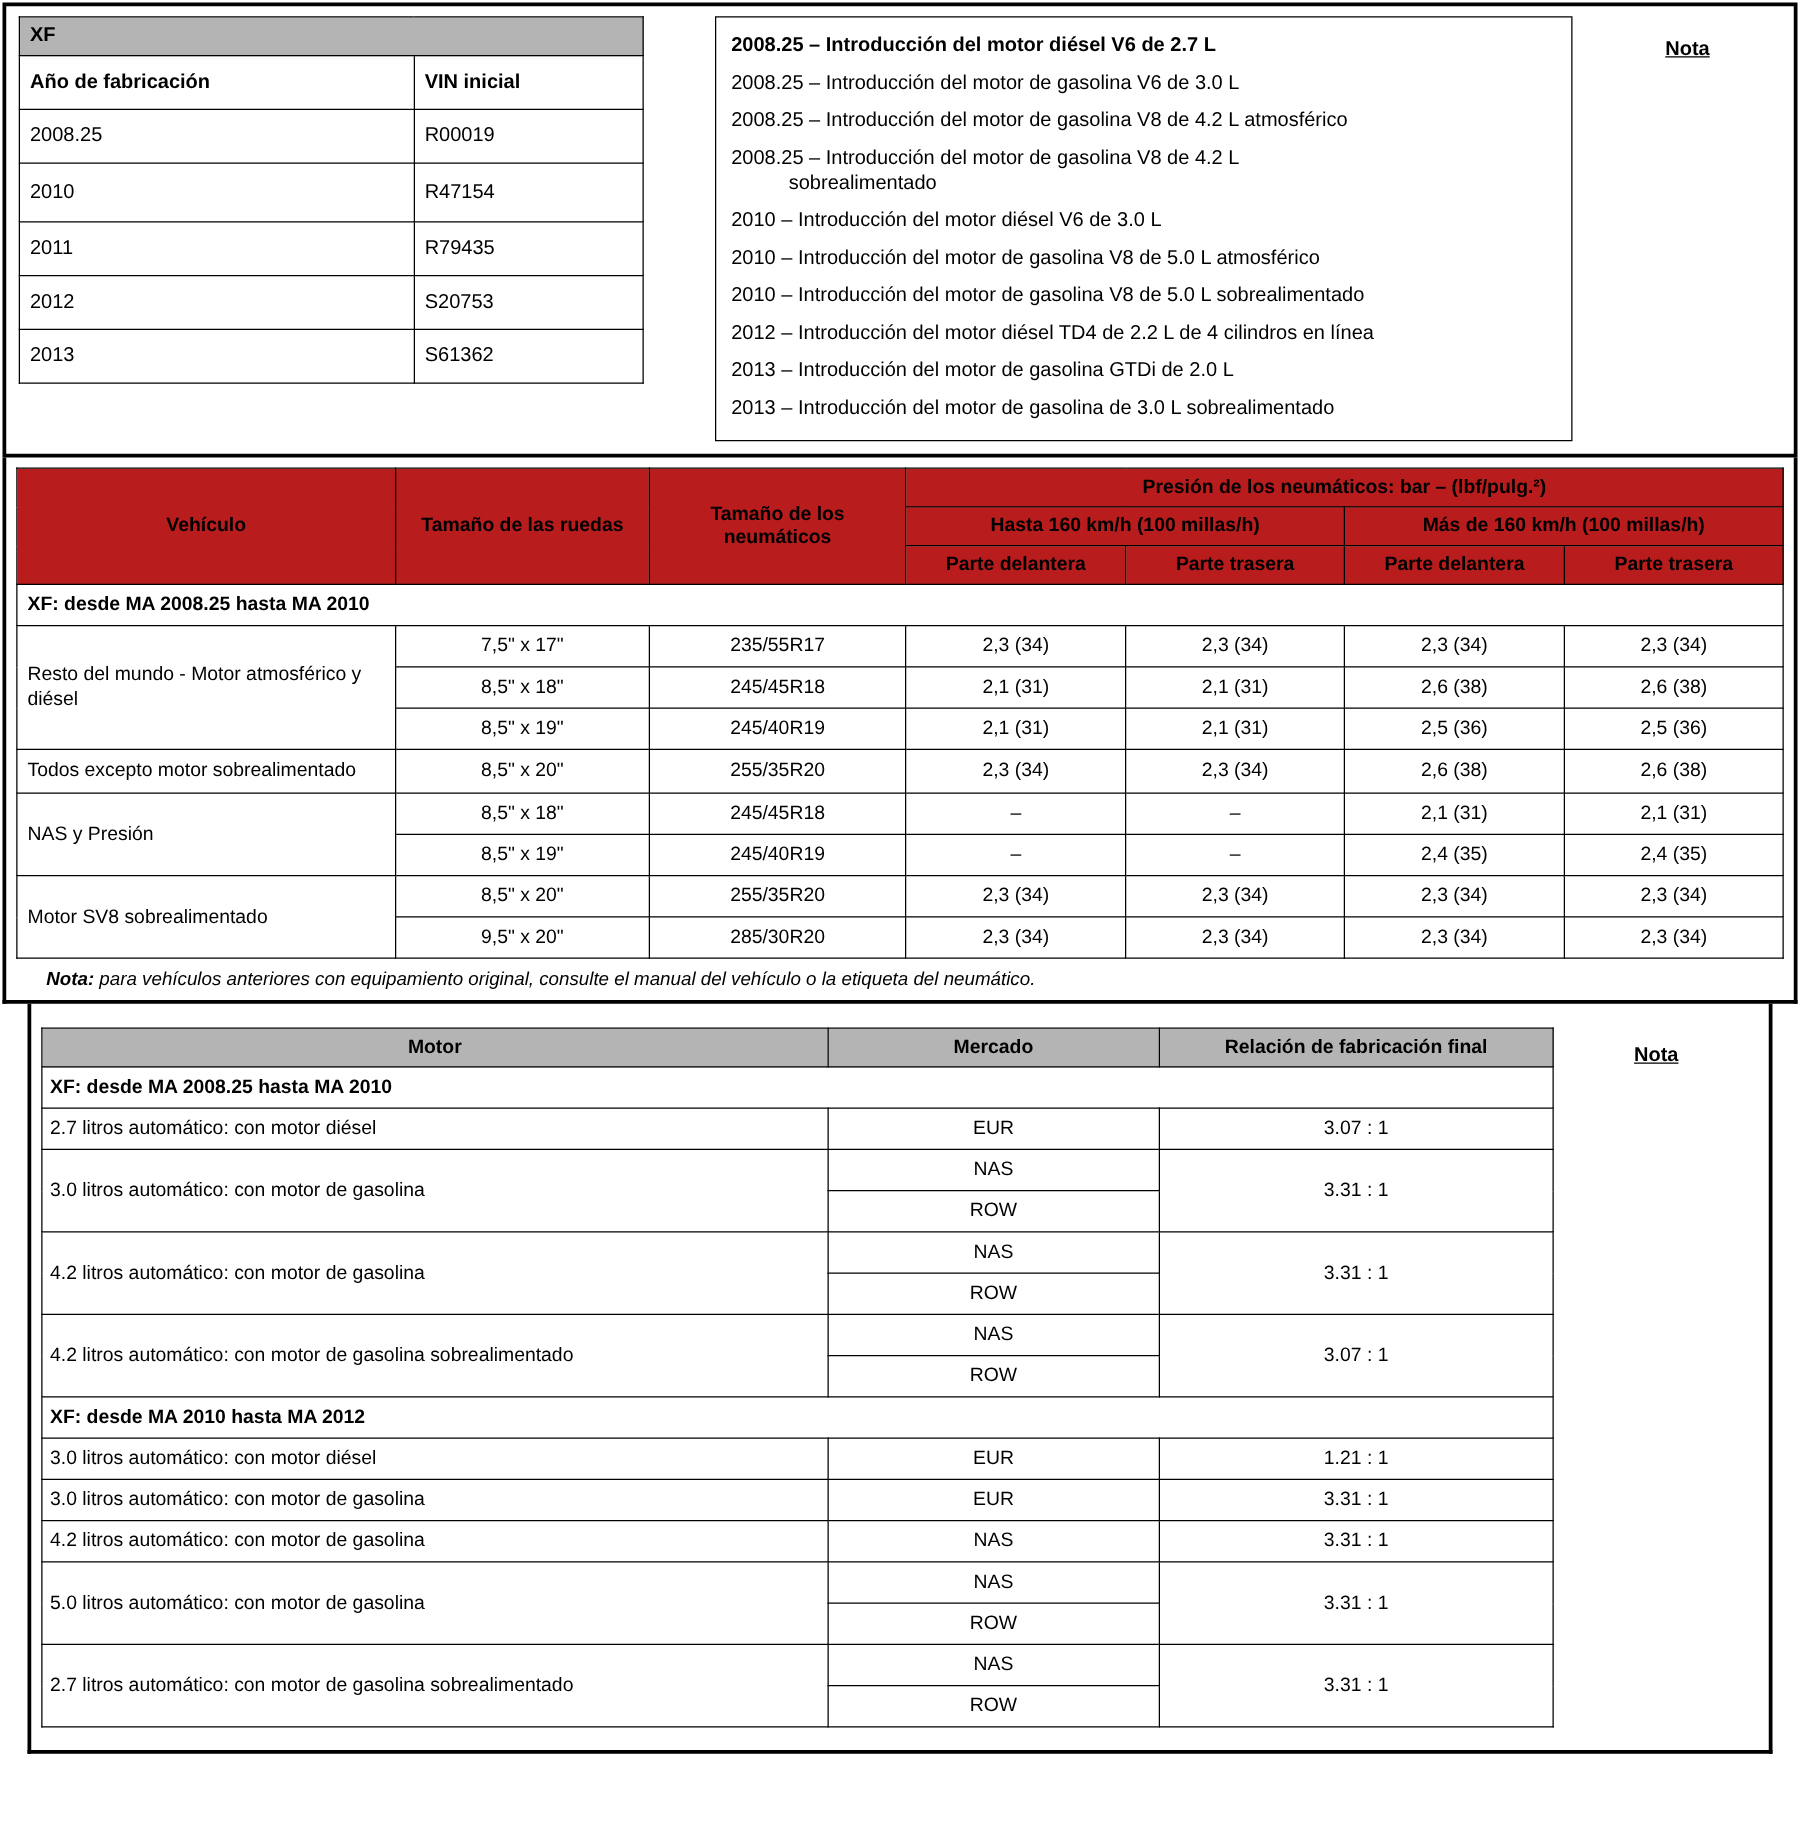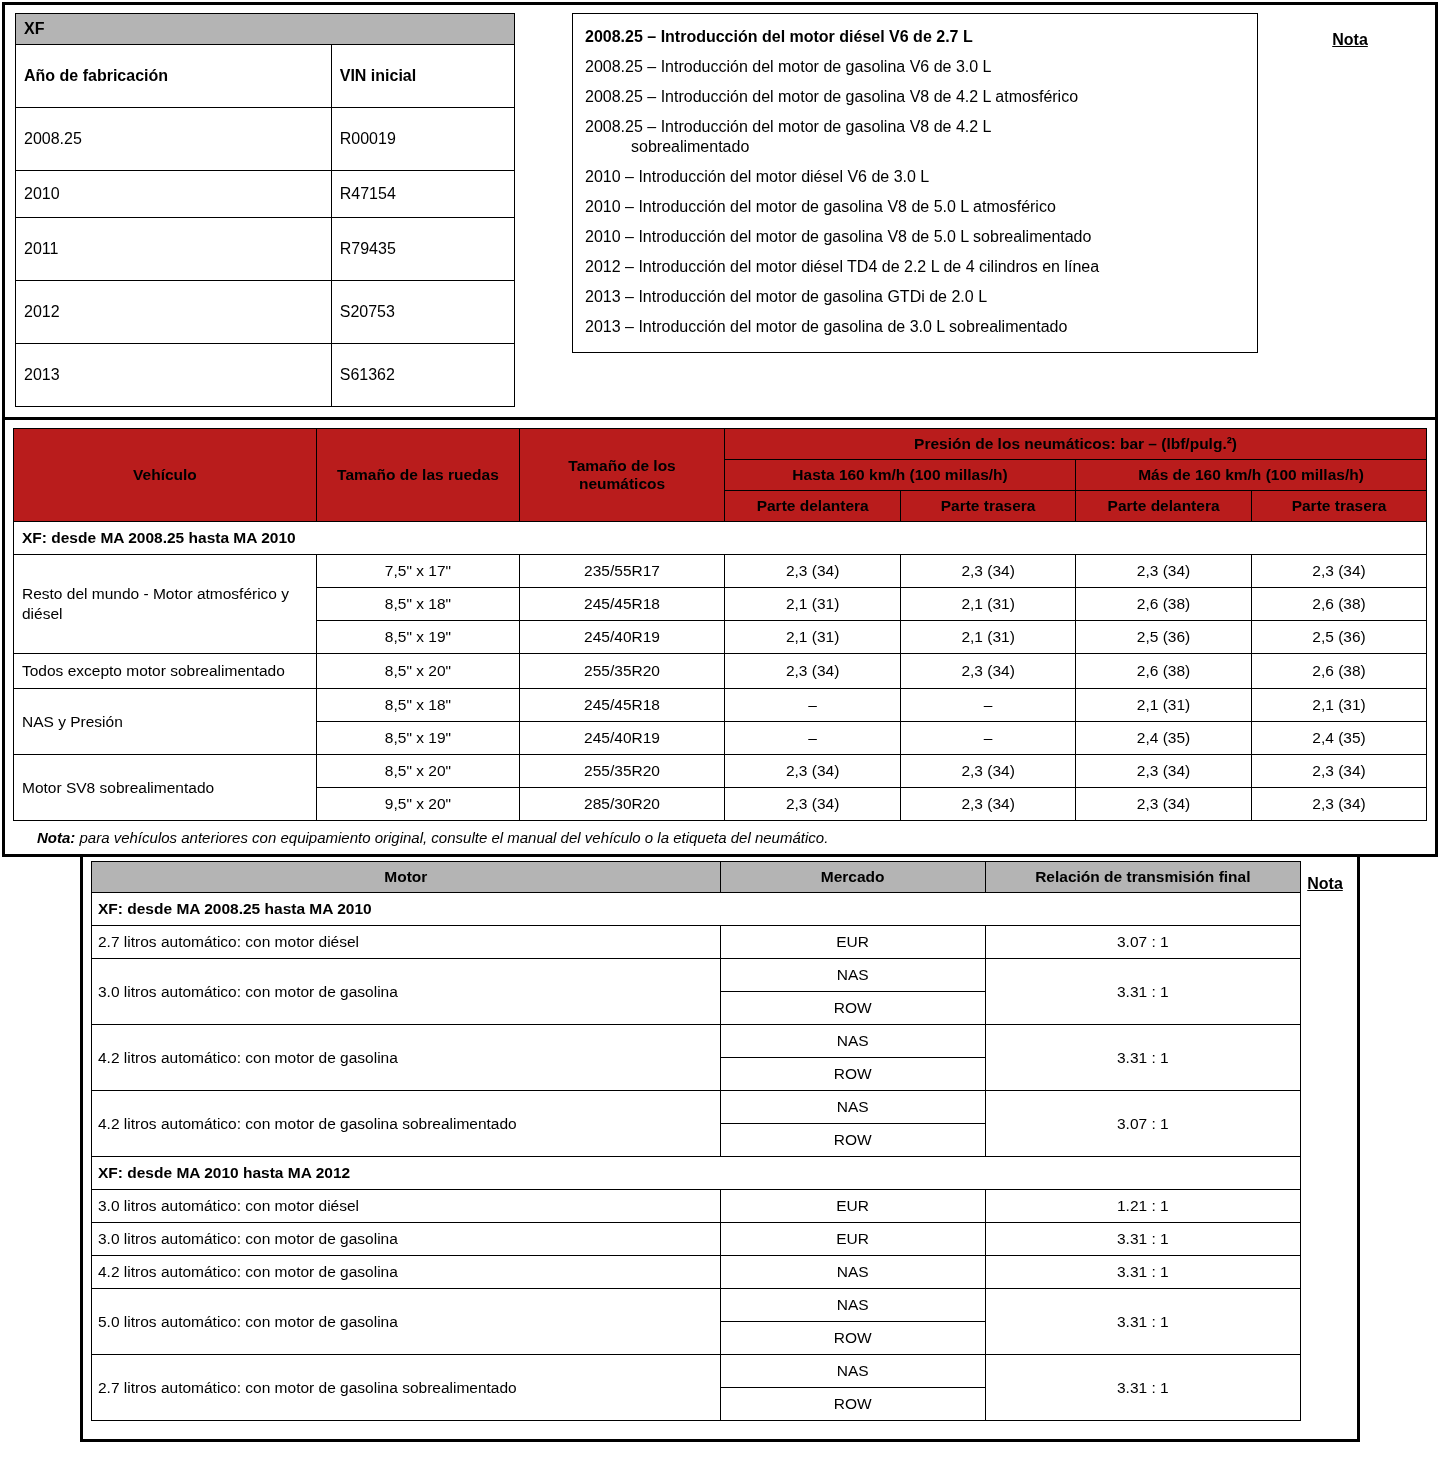--- a/index.html
+++ b/index.html
@@ -48,21 +48,21 @@
     flex: 0 0 500px;
   }
   .vin-table td.vintitle {
     background: #b4b4b4;
     font-weight: bold;
     font-size: 16px;
     padding: 6px 8px;
   }
   .vin-table td {
     font-size: 16px;
-    padding: 22px 8px;
+    padding: 12px 8px;
   }
   .vin-table td.head {
     font-weight: bold;
   }
   .vin-table tr.tall td {
     padding-top: 14px;
     padding-bottom: 14px;
   }
   .engine-box {
     border: 1px solid #000;
@@ -133,24 +133,24 @@
     margin-left: 22px;
   }
   .tyre-note b {
     font-style: italic;
   }
 
   
   .section3 {
     border: 3px solid #000;
     border-top: none;
-    width: 1280px;
+    width: 1396px;
     margin: 0 auto 2px auto;
     box-sizing: border-box;
-    padding: 4px 8px 18px 8px;
+    padding: 19px 8px 18px 8px;
     display: flex;
     align-items: flex-start;
   }
   .ratio-table {
     width: 1210px;
     flex: 0 0 1210px;
     font-size: 15.5px;
   }
   .ratio-table th {
     background: #b4b4b4;
@@ -336,21 +336,21 @@
       <b>Nota:</b><span> para vehículos anteriores con equipamiento original, consulte el manual del vehículo o la etiqueta del neumático.</span>
     </div>
   </div>
 
   <div class="section3">
     <table class="ratio-table">
       <tbody>
           <tr>
         <th style="width:635px">Motor</th>
         <th style="width:262px">Mercado</th>
-        <th style="width:313px">Relación de transmisión final</th>
+        <th style="width:313px">Relación de fabricación final</th>
       </tr>
 
       <tr>
         <td class="sectionrow" colspan="3">XF: desde MA 2008.25 hasta MA 2010</td>
       </tr>
 
       <tr>
         <td>2.7 litros automático: con motor diésel</td>
         <td class="center">EUR</td>
         <td class="center">3.07 : 1</td>

